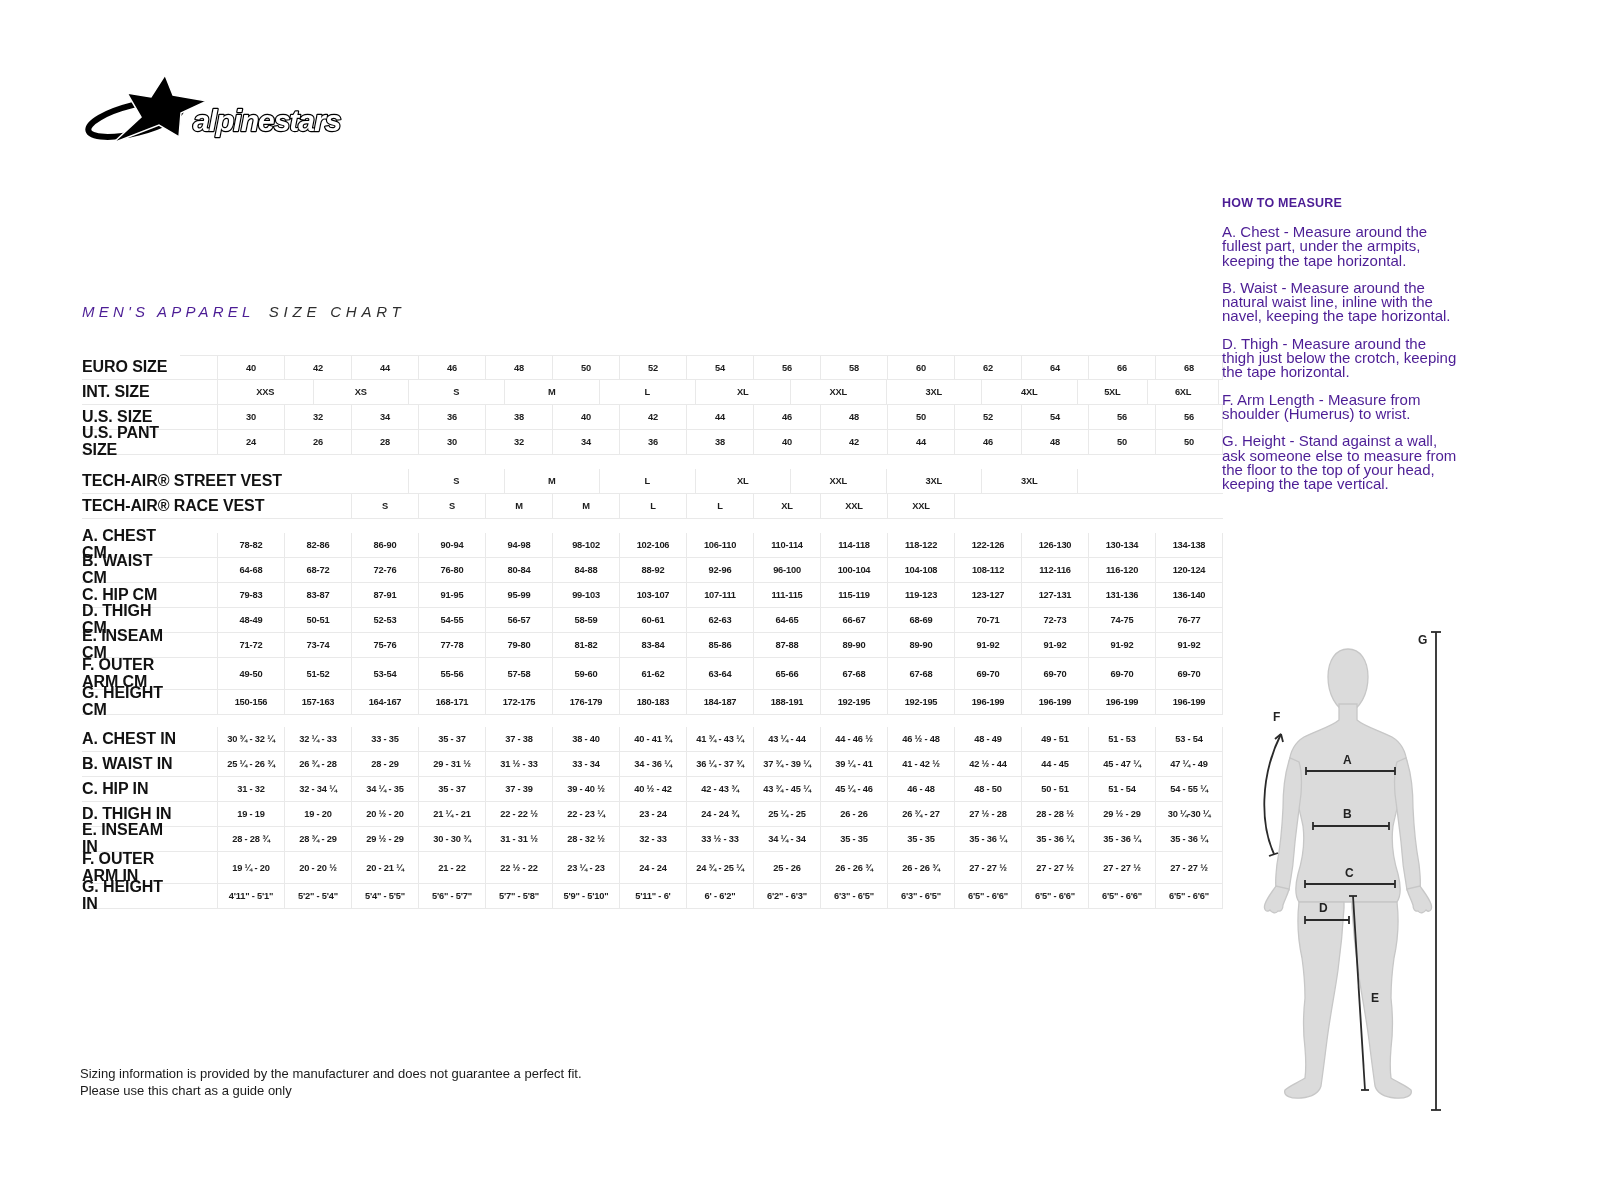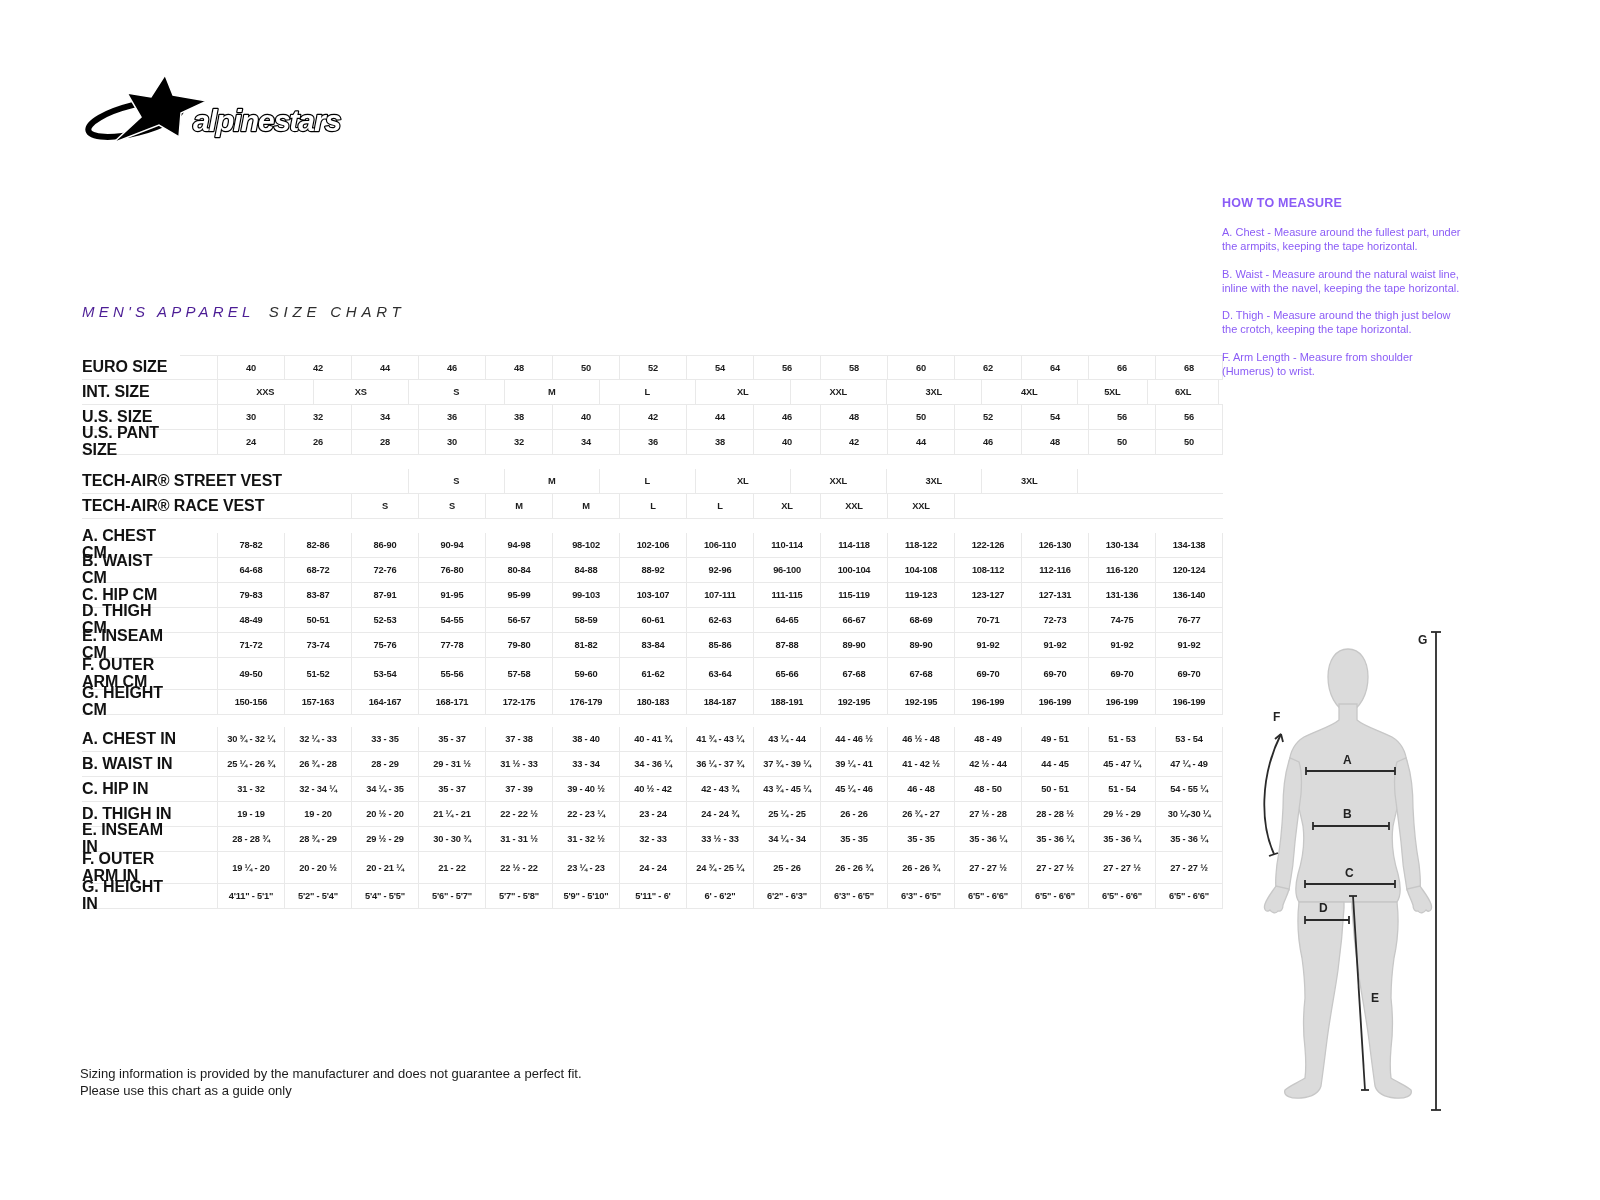--- a/index.html
+++ b/index.html
@@ -28,23 +28,23 @@
   .tcell{display:flex;align-items:center;justify-content:center;
          border-left:1px solid #e9e9e9;font-size:9.3px;font-weight:600;
          letter-spacing:-.2px;color:#1c1c1c;white-space:nowrap;}
   .tcell:last-child{border-right:1px solid #e9e9e9;}
   .c15{width:66px;}
   .c11{width:94.5px;}
   .c11s{width:69.75px;}
   .tcell.blank{border-left-color:transparent;}
 
   
-  .measure-panel{position:absolute;left:1222px;top:196px;width:240px;color:#8b5cf6;}
+  .measure-panel{position:absolute;left:1222px;top:196px;width:240px;color:#4c1d95;}
   .measure-heading{font-size:12.5px;font-weight:700;margin:0 0 15px 0;letter-spacing:.2px;}
-  .measure-p{font-size:11px;line-height:14.3px;margin:0 0 13px 0;}
+  .measure-p{font-size:15px;line-height:14.3px;margin:0 0 13px 0;}
 
   
   .figure{position:absolute;left:1243px;top:620px;width:200px;height:500px;}
   .bodypart{fill:#dbdbdb;stroke:#c7c7c7;stroke-width:1.3;}
   .mline{stroke:#2a2a2a;stroke-width:1.8;fill:none;}
   .mletter{font-family:"Liberation Sans",sans-serif;font-size:12px;font-weight:700;fill:#222;}
 
   
   .disclaimer{position:absolute;left:80px;top:1066px;font-size:13px;line-height:16.5px;color:#1b1b1b;}
 </style>
@@ -393,21 +393,21 @@
       </div>
     </div>
     <div class="trow">
       <div class="tlabel">E. INSEAM IN</div>
       <div class="tcells">
         <div class="tcell c15">28 - 28 ¾</div>
         <div class="tcell c15">28 ¾ - 29</div>
         <div class="tcell c15">29 ½ - 29</div>
         <div class="tcell c15">30 - 30 ¾</div>
         <div class="tcell c15">31 - 31 ½</div>
-        <div class="tcell c15">31 - 32 ½</div>
+        <div class="tcell c15">28 - 32 ½</div>
         <div class="tcell c15">32 - 33</div>
         <div class="tcell c15">33 ½ - 33</div>
         <div class="tcell c15">34 ¼ - 34</div>
         <div class="tcell c15">35 - 35</div>
         <div class="tcell c15">35 - 35</div>
         <div class="tcell c15">35 - 36 ¼</div>
         <div class="tcell c15">35 - 36 ¼</div>
         <div class="tcell c15">35 - 36 ¼</div>
         <div class="tcell c15">35 - 36 ¼</div>
       </div>
@@ -454,20 +454,21 @@
     </div>
   </div>
 
 <div class="measure-panel">
   <p class="measure-heading">HOW TO MEASURE</p>
   <div>
       <p class="measure-p">A. Chest - Measure around the fullest part, under the armpits, keeping the tape horizontal.</p>
       <p class="measure-p">B. Waist - Measure around the natural waist line, inline with the navel, keeping the tape horizontal.</p>
       <p class="measure-p">D. Thigh - Measure around the thigh just below the crotch, keeping the tape horizontal.</p>
       <p class="measure-p">F. Arm Length - Measure from shoulder (Humerus) to wrist.</p>
+      <p class="measure-p">G. Height - Stand against a wall, ask someone else to measure from the floor to the top of your head, keeping the tape vertical.</p>
     </div>
 </div>
 
 <svg class="figure" viewBox="0 0 200 500">
 
   <g>
     <path class="bodypart" d="M105,29 C117,29 125,40 125,57 C125,74 117,89 105,93 C93,89 85,74 85,57 C85,40 93,29 105,29 Z"></path>
     <path class="bodypart" d="M96,84 L96,100 C88,107 72,111 61,117 C51,123 47,133 46,143
              C52,175 57,191 60,206 C62,222 60,238 55,254 C52,266 52,276 56,282
              L154,282 C158,276 158,266 155,254 C150,238 148,222 150,206

